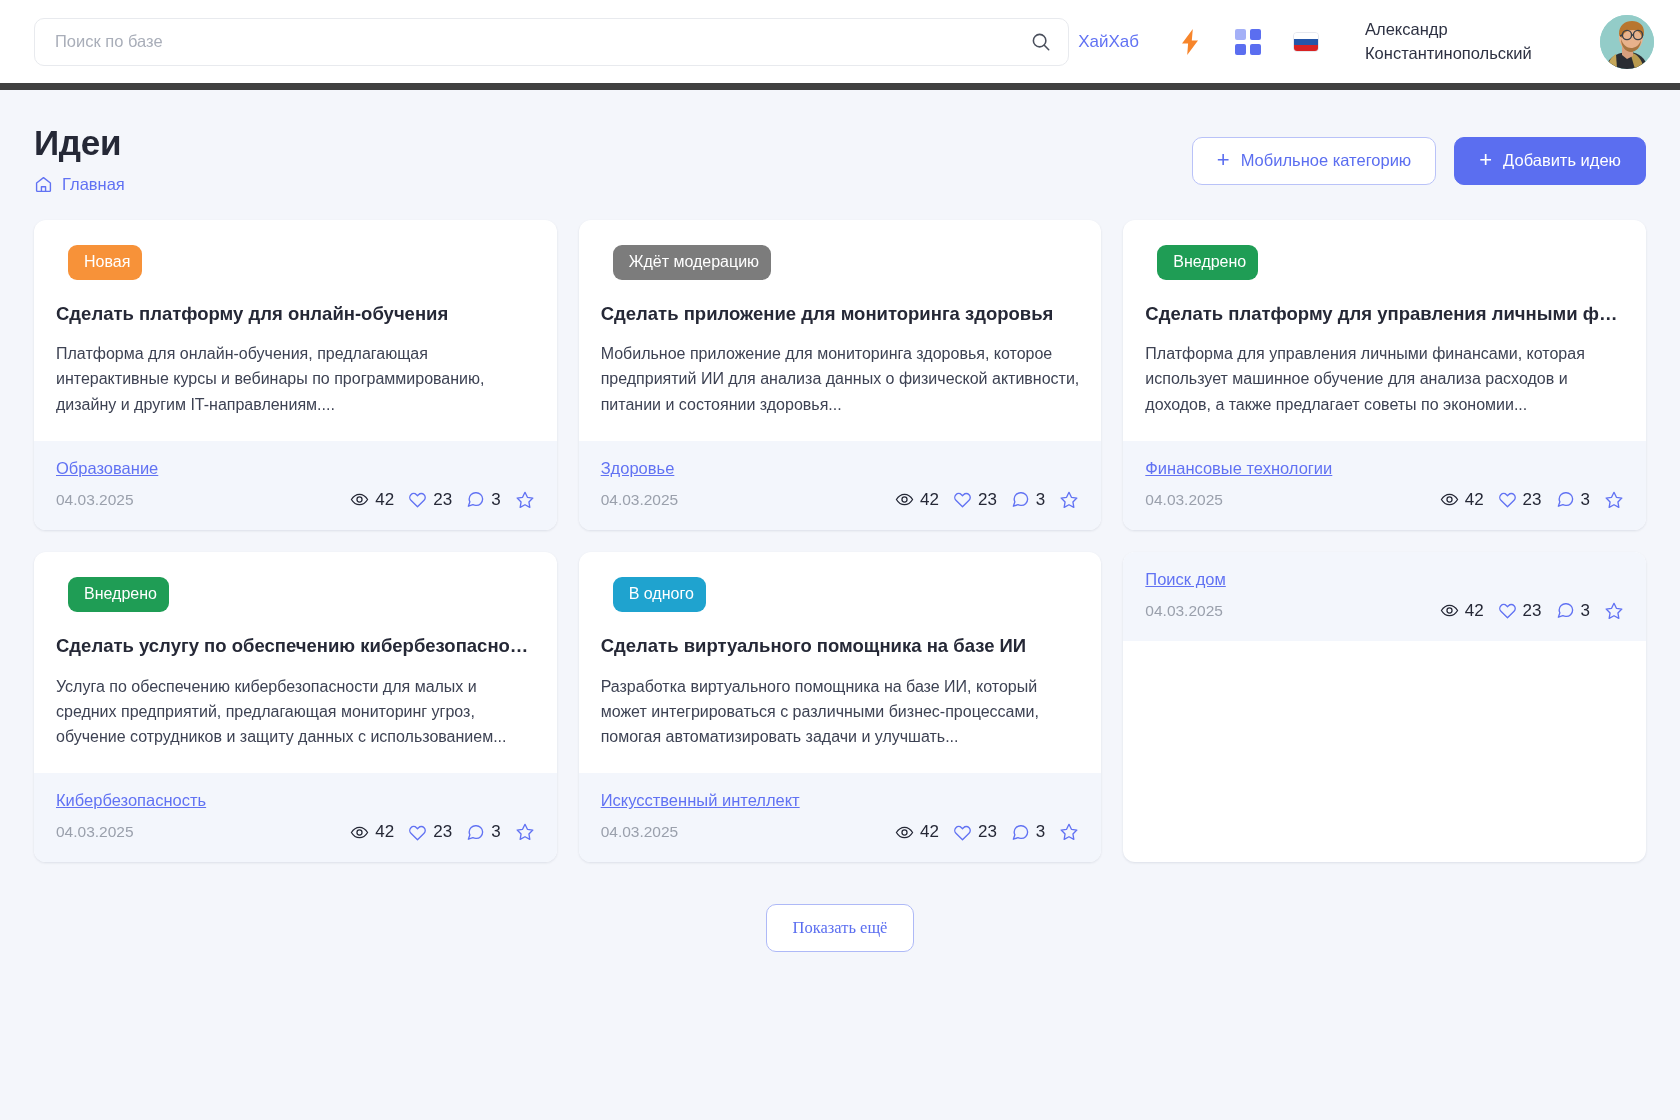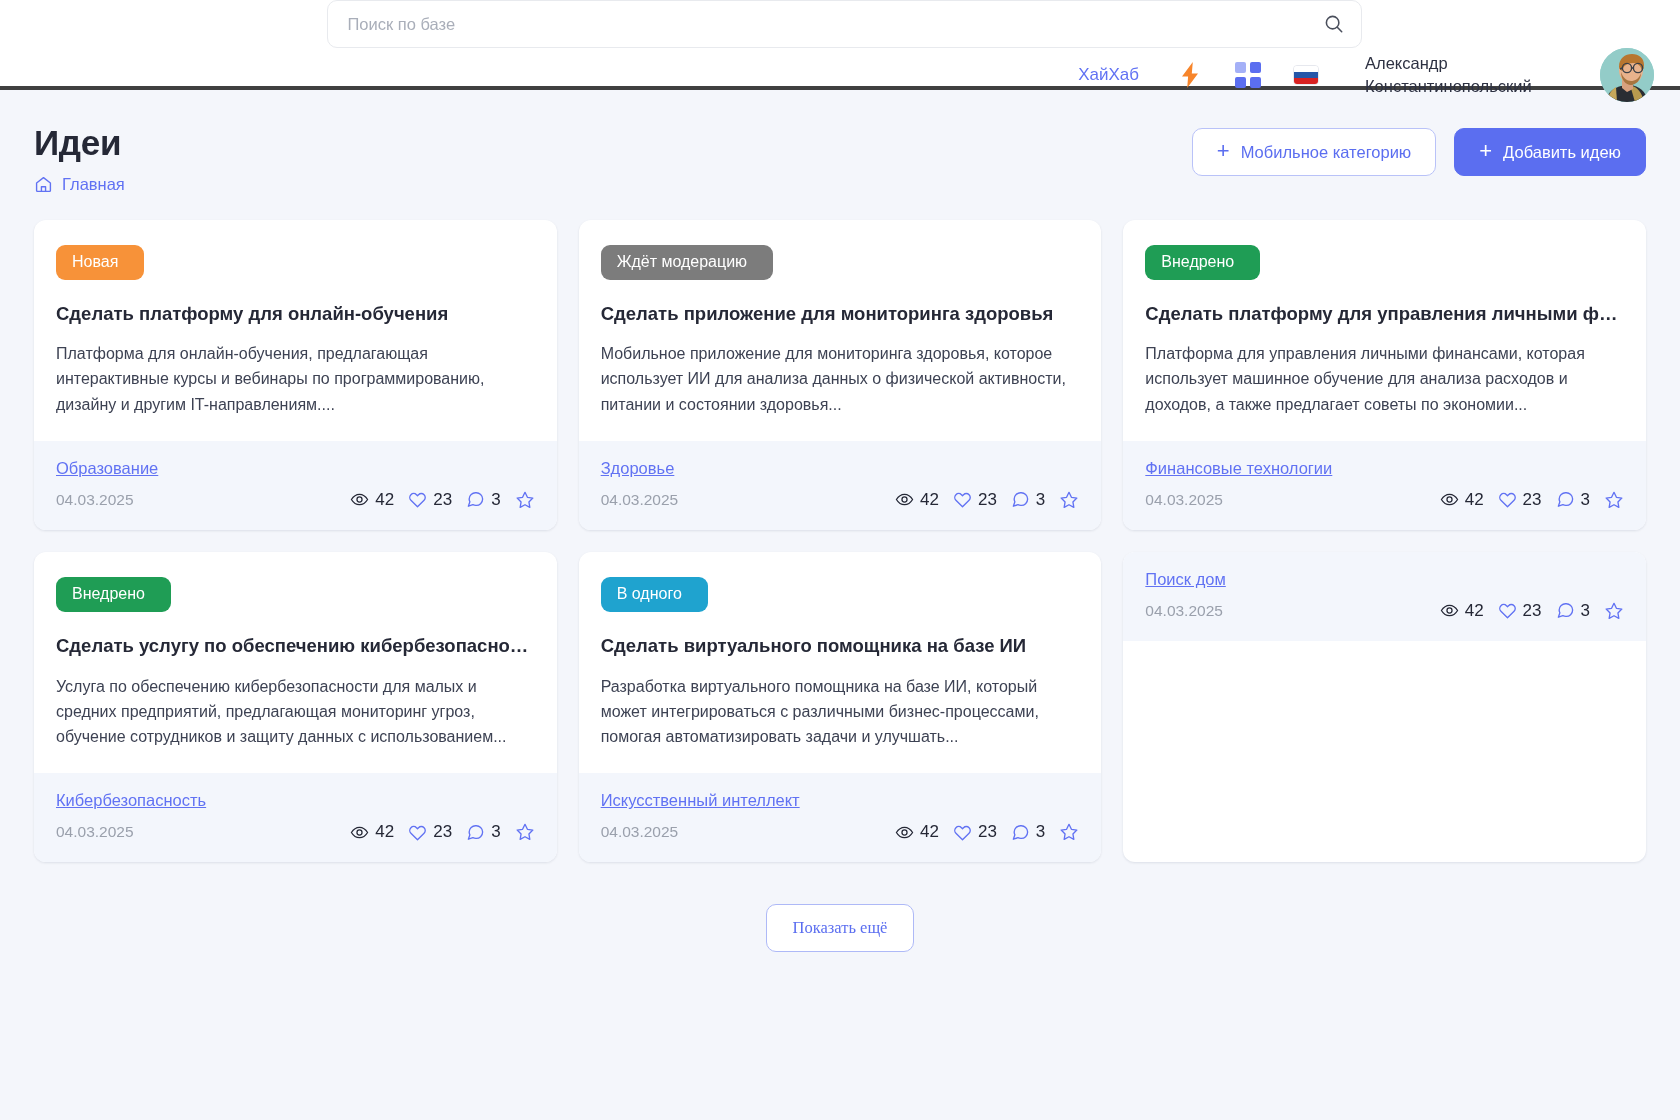--- a/index.html
+++ b/index.html
@@ -14,22 +14,21 @@
   }
 
   
   .topbar {
     height: 90px;
     background: #ffffff;
     display: flex;
     align-items: center;
     padding: 0 26px 0 34px;
     gap: 0;
-    border-bottom: 4px solid #404040;
-    flex-direction: column;
+    border-bottom: 7px solid #404040;
   }
 
   .search-wrap {
     position: relative;
     width: 1035px;
     height: 48px;
     flex: 0 0 auto;
   }
   .search-input {
     width: 100%;
@@ -105,21 +104,21 @@
     position: relative;
   }
   .avatar svg { display:block; width:100%; height:100%; }
 
   
   .page {
     padding: 0 34px;
   }
   .page-head {
     display: flex;
-    align-items: flex-start;
+    align-items: center;
     padding-top: 34px;
     padding-bottom: 26px;
   }
   .page-title {
     font-size: 35px;
     font-weight: 700;
     color: #252836;
     letter-spacing: -0.3px;
     line-height: 1.1;
   }
@@ -185,23 +184,24 @@
   }
   .card-body {
     padding: 25px 22px 24px 22px;
     flex: 1 1 auto;
   }
   .badge {
     display: inline-block;
     border-radius: 9px;
     color: #fff;
     font-size: 16px;
-    padding: 9px 26px 10px 16px;
+    padding: 9px 12px 10px 16px;
     line-height: 1;
     margin-bottom: 22px;
+    margin-left: 12px;
   }
   .card-title {
     font-size: 18.5px;
     font-weight: 700;
     color: #252836;
     line-height: 1.28;
     margin-bottom: 16px;
     white-space: nowrap;
     overflow: hidden;
     text-overflow: ellipsis;
@@ -399,21 +399,21 @@
                 <span>
                   <svg width="20" height="20" viewBox="0 0 24 24" fill="none" stroke="#6172f3" stroke-width="1.6" stroke-linejoin="round">
                     <path d="m12 2.8 2.9 6 6.5.9-4.7 4.6 1.1 6.5-5.8-3.1-5.8 3.1 1.1-6.5L2.6 9.7l6.5-.9z"></path>
                   </svg>
                 </span>
               </span>
             </span>
           </div></div>
       </div>
       <div class="card">
-        <div class="card-body"><span class="badge" style="background:#7c7c7c">Ждёт модерацию</span><div class="card-title">Сделать приложение для мониторинга здоровья</div><div class="card-desc">Мобильное приложение для мониторинга здоровья, которое использует ИИ для анализа данных о физической активности, питании и состоянии здоровья...</div></div>
+        <div class="card-body"><span class="badge" style="background:#7c7c7c">Ждёт модерацию</span><div class="card-title">Сделать приложение для мониторинга здоровья</div><div class="card-desc">Мобильное приложение для мониторинга здоровья, которое предприятий ИИ для анализа данных о физической активности, питании и состоянии здоровья...</div></div>
         <div class="card-foot"><a class="card-cat" href="#">Здоровье</a><div class="foot-row">
             <span class="card-date">04.03.2025</span>
             <span class="stats">
               <span class="stat">
                 <span>
                   <svg width="19" height="19" viewBox="0 0 24 24" fill="none" stroke="#252836" stroke-width="1.6">
                     <path d="M1.8 12S5.8 5.4 12 5.4 22.2 12 22.2 12 18.2 18.6 12 18.6 1.8 12 1.8 12z"></path>
                     <circle cx="12" cy="12" r="3.2"></circle>
                   </svg>
                 </span>

